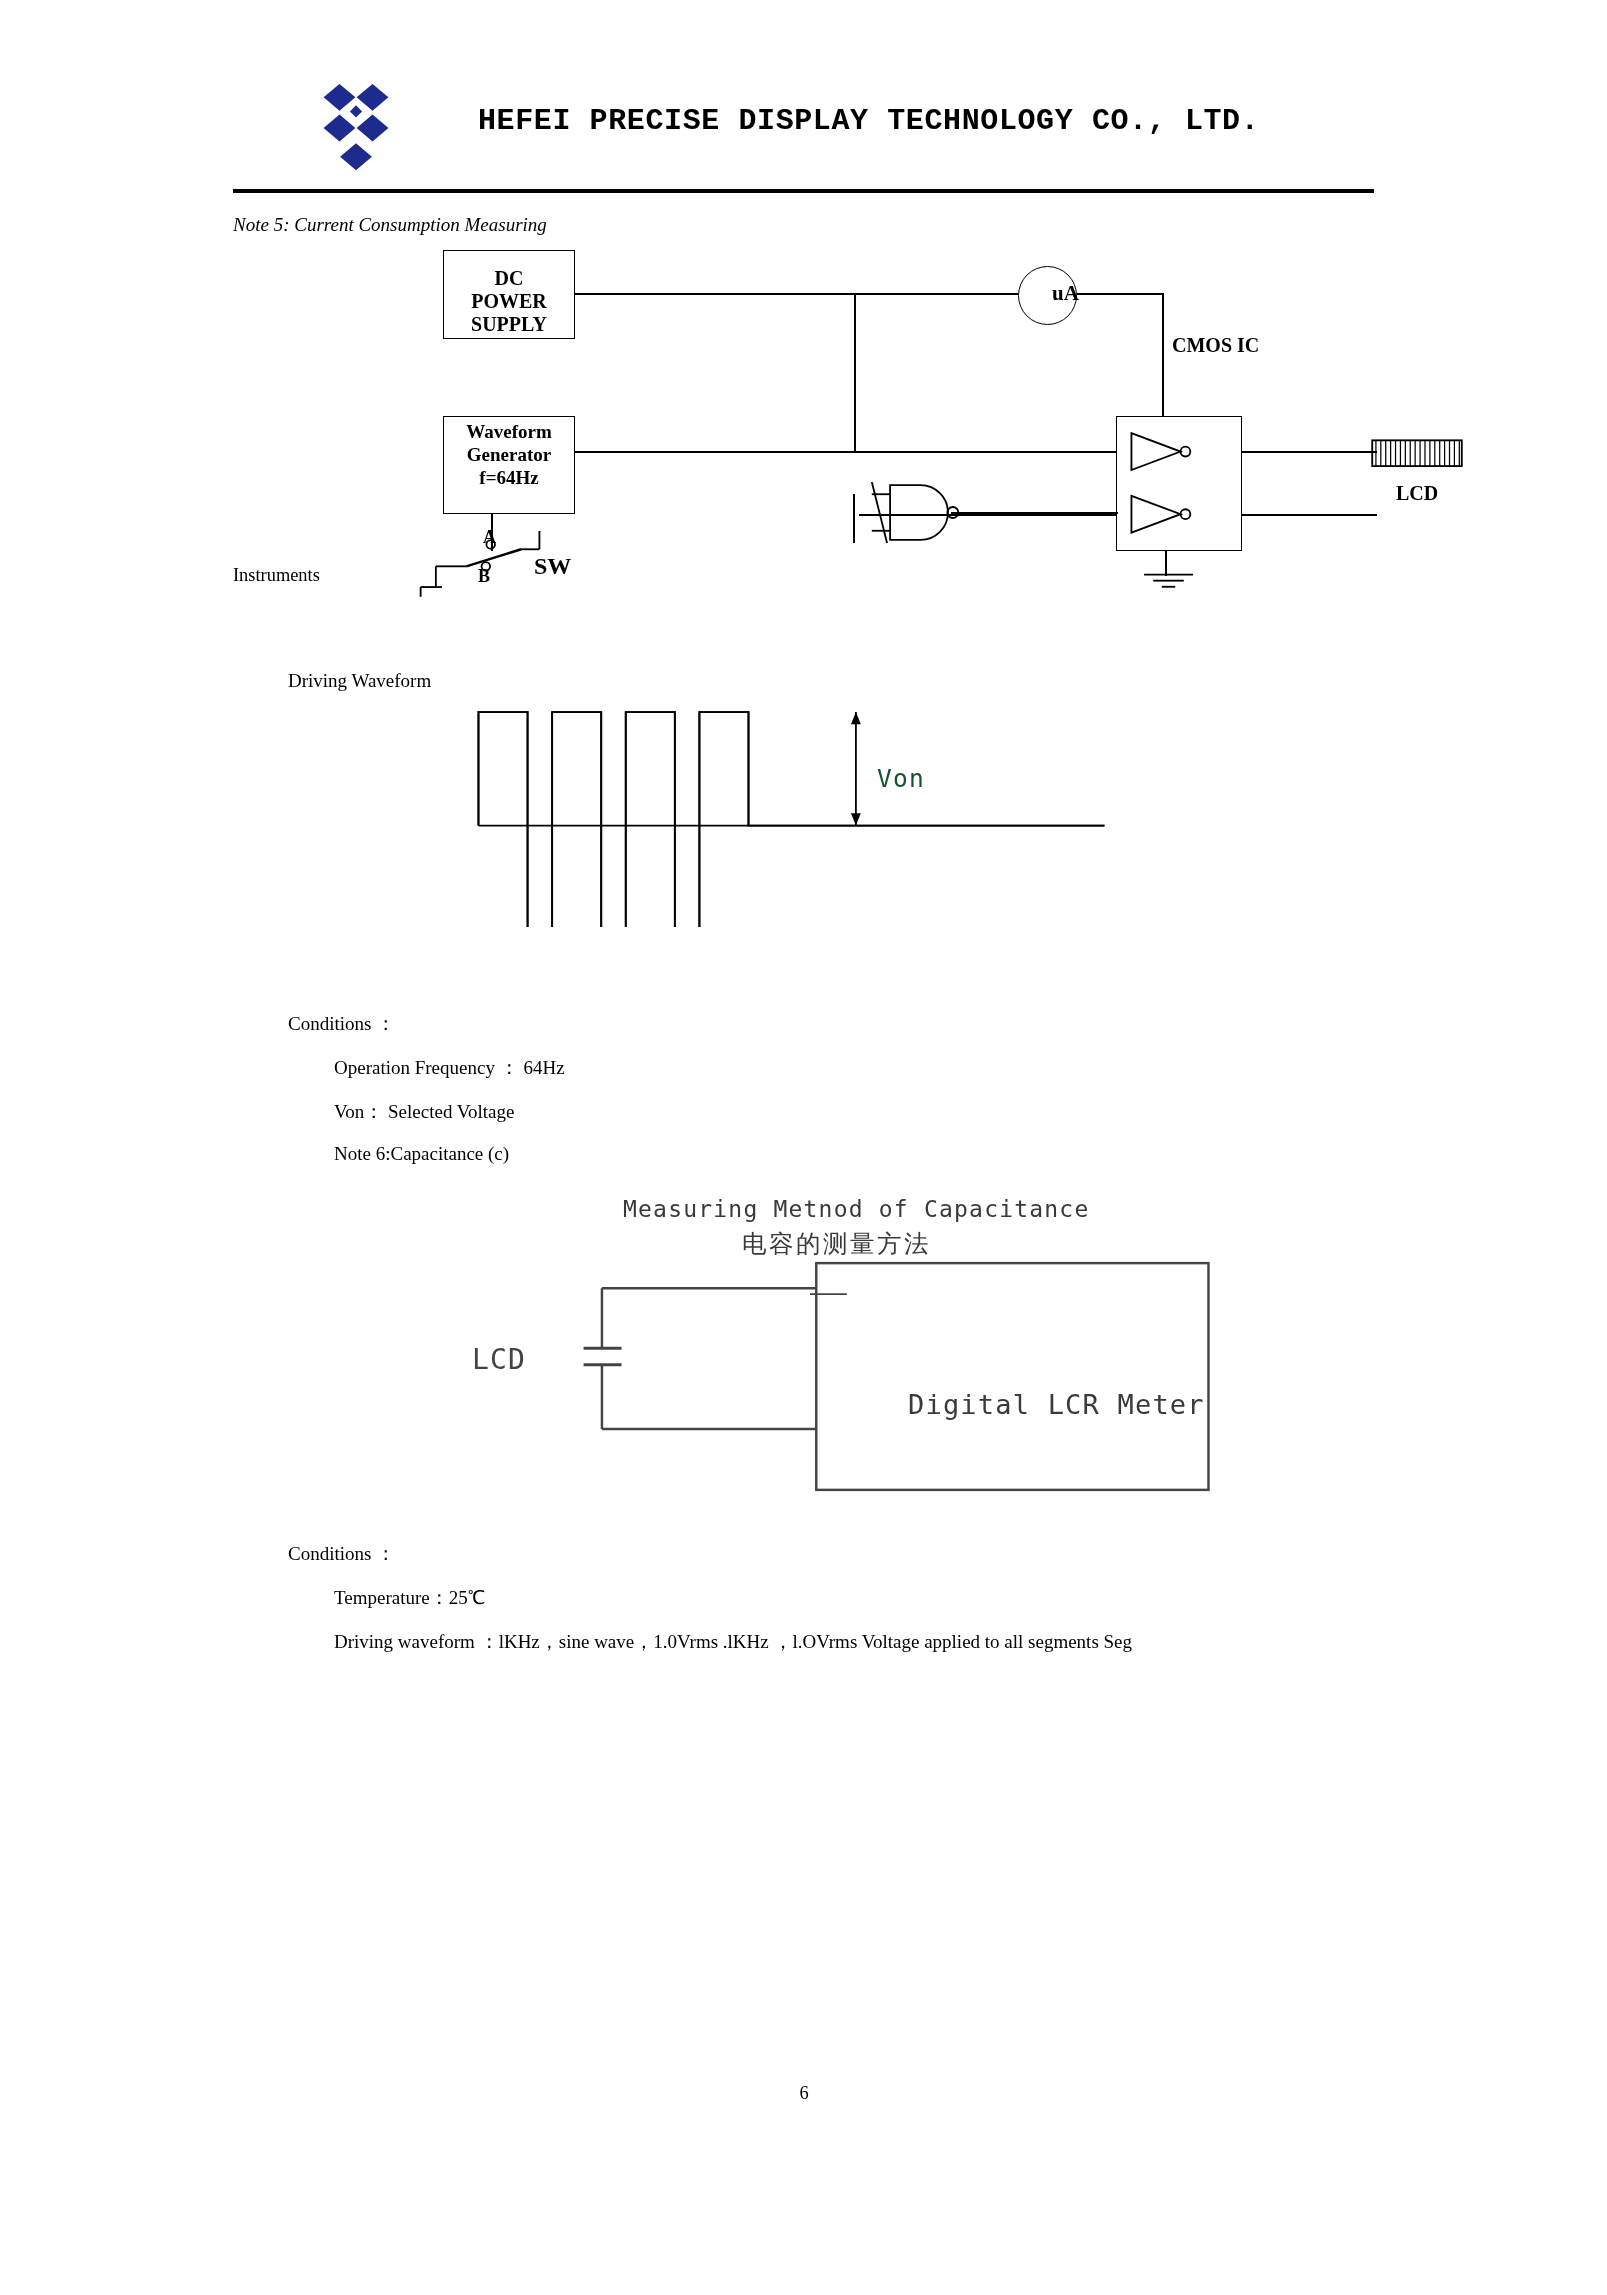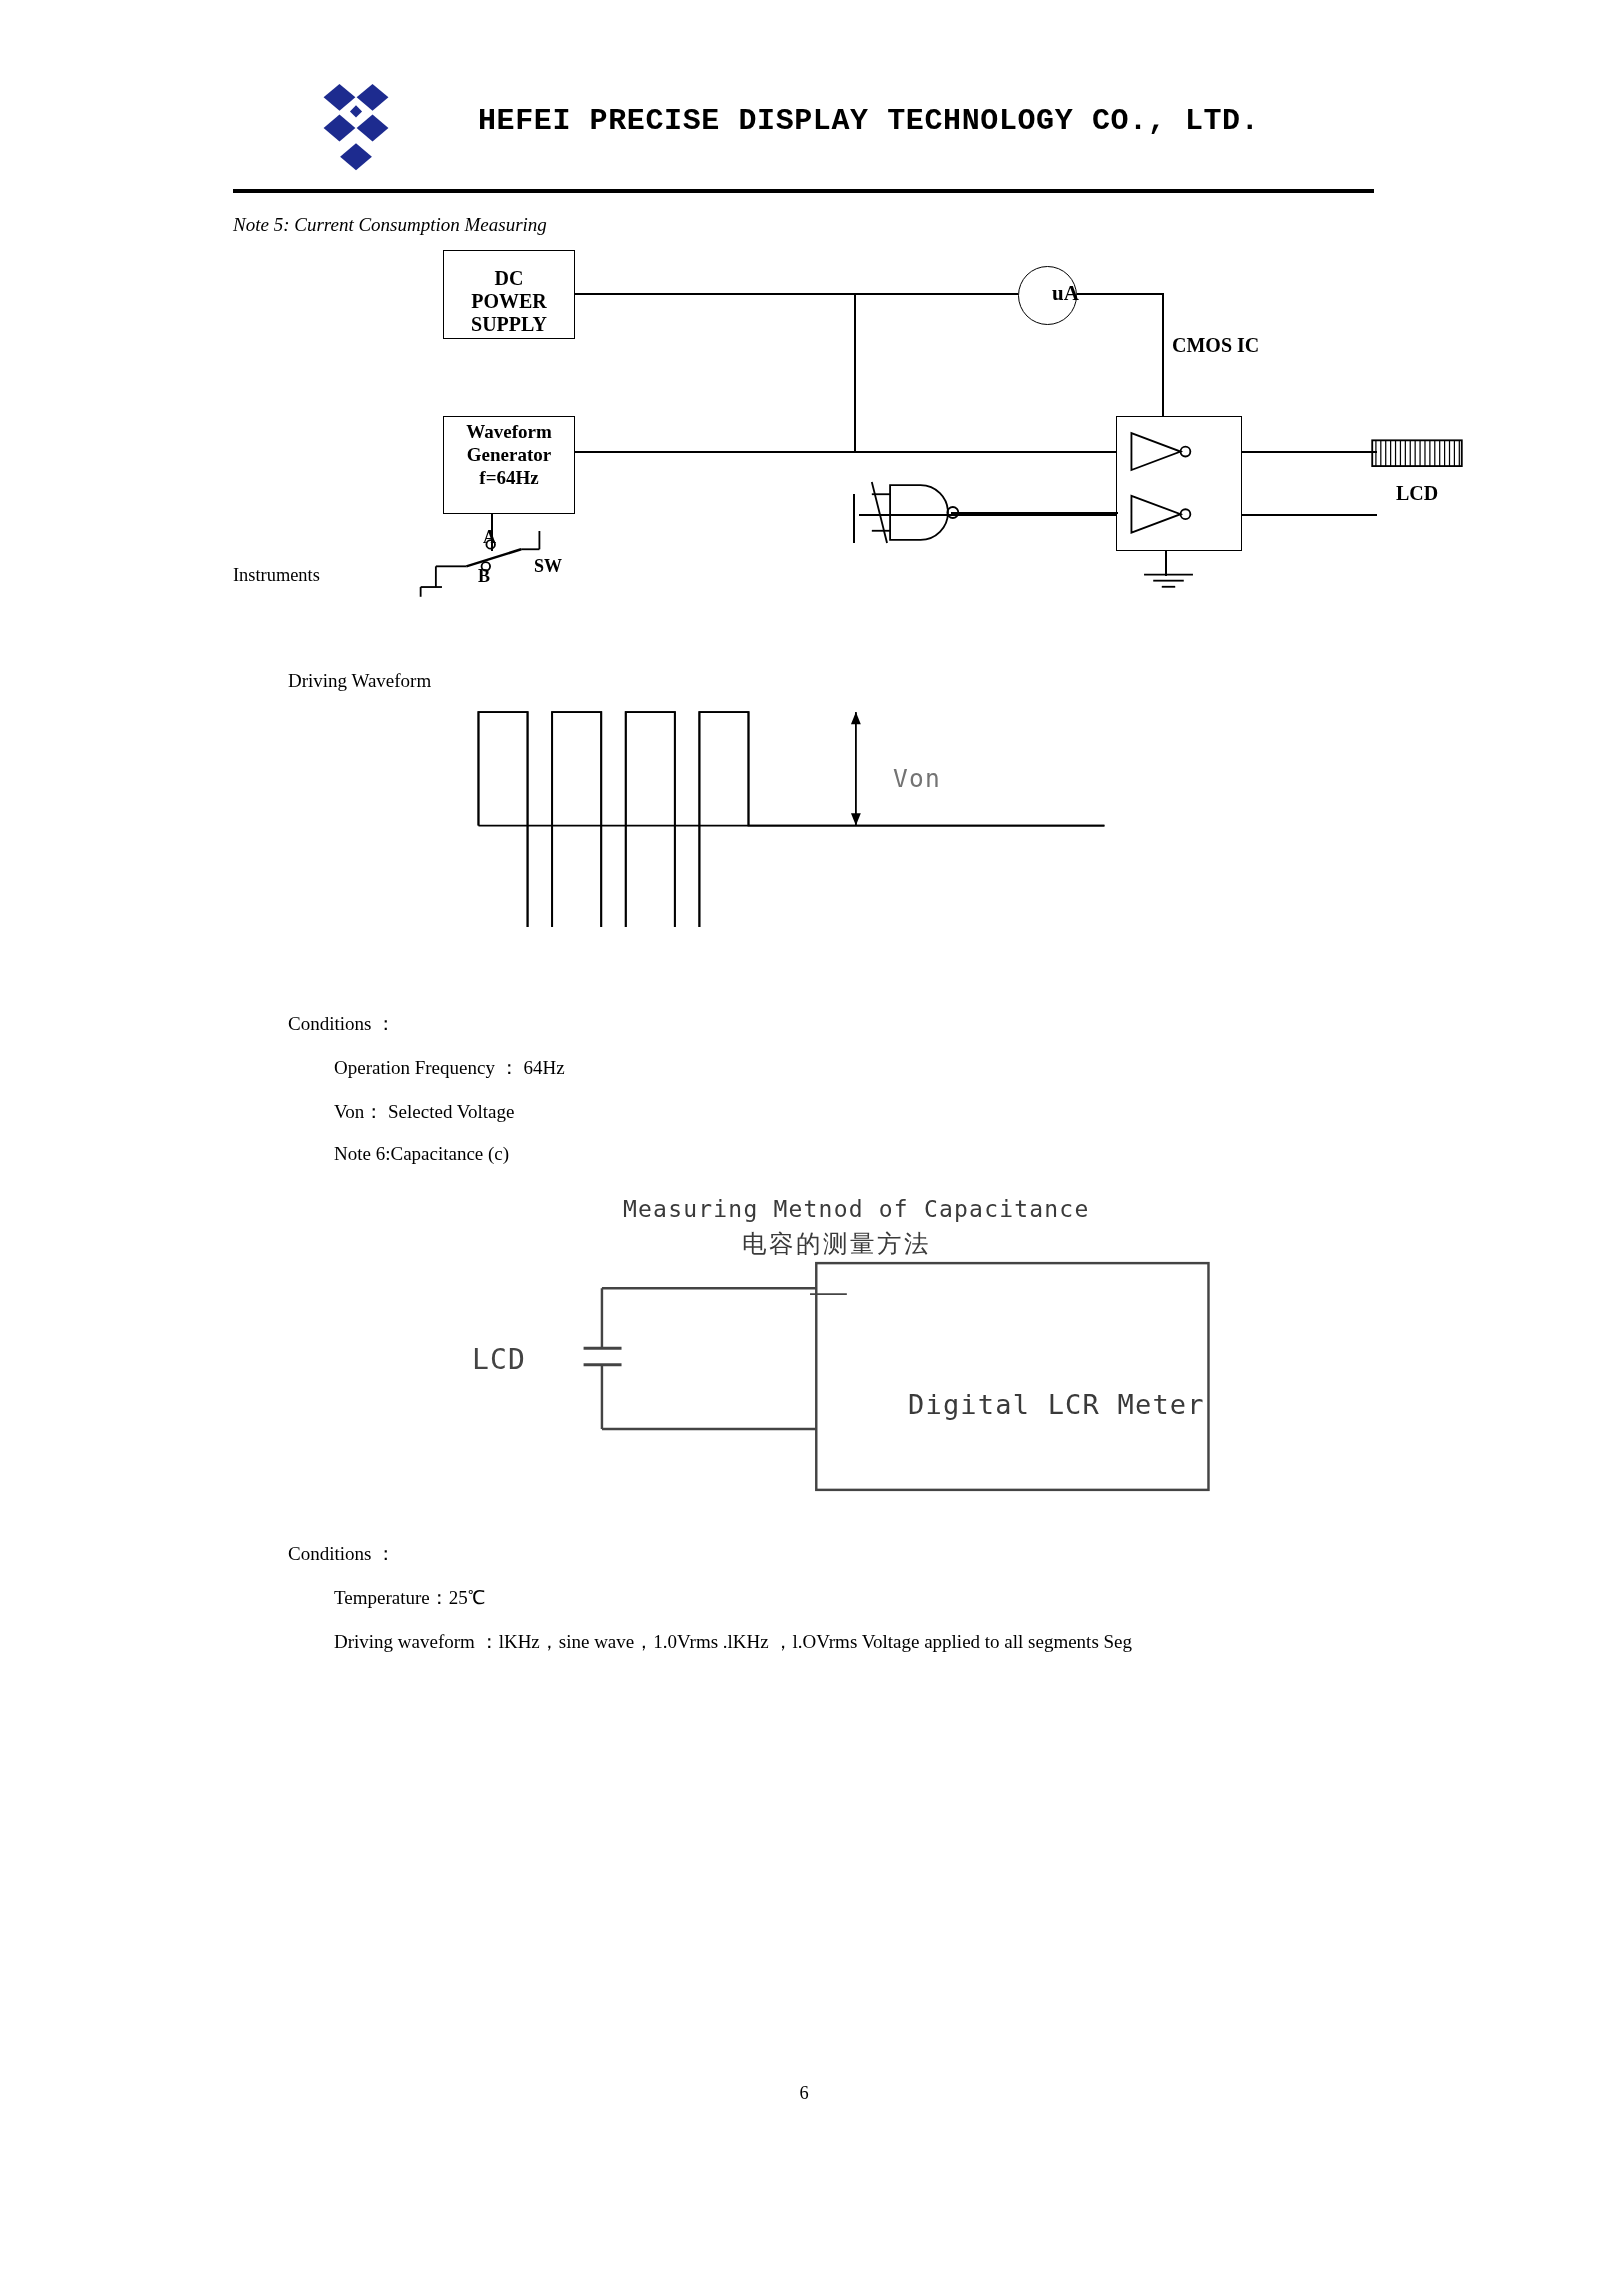--- a/index.html
+++ b/index.html
@@ -233,21 +233,21 @@
     <line x1="150" y1="58" x2="240" y2="30" stroke="#000" stroke-width="4"></line>
     <line x1="150" y1="58" x2="100" y2="58" stroke="#000" stroke-width="3"></line>
     <line x1="100" y1="58" x2="100" y2="92" stroke="#000" stroke-width="3"></line>
     <line x1="75" y1="92" x2="110" y2="92" stroke="#000" stroke-width="3"></line>
     <line x1="75" y1="92" x2="75" y2="108" stroke="#000" stroke-width="3"></line>
     <line x1="240" y1="30" x2="270" y2="30" stroke="#000" stroke-width="3"></line>
     <line x1="270" y1="30" x2="270" y2="0" stroke="#000" stroke-width="3"></line>
   </svg>
   <div class="boxlabel" style="left:250px; top:305px; font-size:18px; text-align:left;">A</div>
   <div class="boxlabel" style="left:245px; top:344px; font-size:18px; text-align:left;">B</div>
-  <div class="boxlabel" style="left:301px; top:334px; font-size:18px; text-align:left;">SW</div>
+  <div class="boxlabel" style="left:301px; top:334px; font-size:24px; text-align:left;">SW</div>
 
   <div class="t" style="left:0px; top:344px;">Instruments</div>
 </div>
 
 <div class="t big" style="left:288px; top:622px;margin-top:48px;">Driving Waveform</div>
 
 <div id="fig2">
   <svg width="1166" height="258" xmlns="http://www.w3.org/2000/svg" viewBox="0 0 1900 420">
 
     <line x1="400" y1="255" x2="1420" y2="255" stroke="#000" stroke-width="3"></line>
@@ -258,21 +258,21 @@
              L720,70 L720,440 L760,440 L760,70 L840,70 L840,255" fill="none" stroke="#000" stroke-width="3"></path>
 
     <g fill="none" stroke="#000" stroke-width="3">
       <path d="M400,255 L400,70 L480,70 L480,440 L520,440 L520,70 L600,70 L600,440 L640,440 L640,70 L720,70 L720,440 L760,440 L760,70 L840,70 L840,255 L1420,255"></path>
     </g>
 
     <line x1="1015" y1="70" x2="1015" y2="255" stroke="#000" stroke-width="3"></line>
     <polygon points="1015,70 1007,90 1023,90" fill="#000"></polygon>
     <polygon points="1015,255 1007,235 1023,235" fill="#000"></polygon>
   </svg>
-  <div class="handwrite" style="left:644px; top:95px; font-size:24.5px; color:#737373;margin-left:16px;">Von</div>
+  <div class="handwrite" style="left:644px; top:95px; font-size:24.5px; color:#14532d;">Von</div>
 </div>
 
 <div class="t big" style="left:288px; top:1011px;">Conditions ：</div>
 <div class="t big" style="left:334px; top:1055px;">Operation Frequency  ：  64Hz</div>
 <div class="t big" style="left:334px; top:1099px;">Von：    Selected Voltage</div>
 <div class="t big" style="left:334px; top:1143px;">Note 6:Capacitance (c)</div>
 
 <div id="fig3">
   <div class="handwrite" style="left:390px; top:6.1px; font-size:23px;">Measuring Metnod of Capacitance</div>
   <div class="handwrite" style="left:509px; top:37px; font-size:24.5px; font-family:'DejaVu Sans', sans-serif; letter-spacing:2.5px;">电容的测量方法</div>

